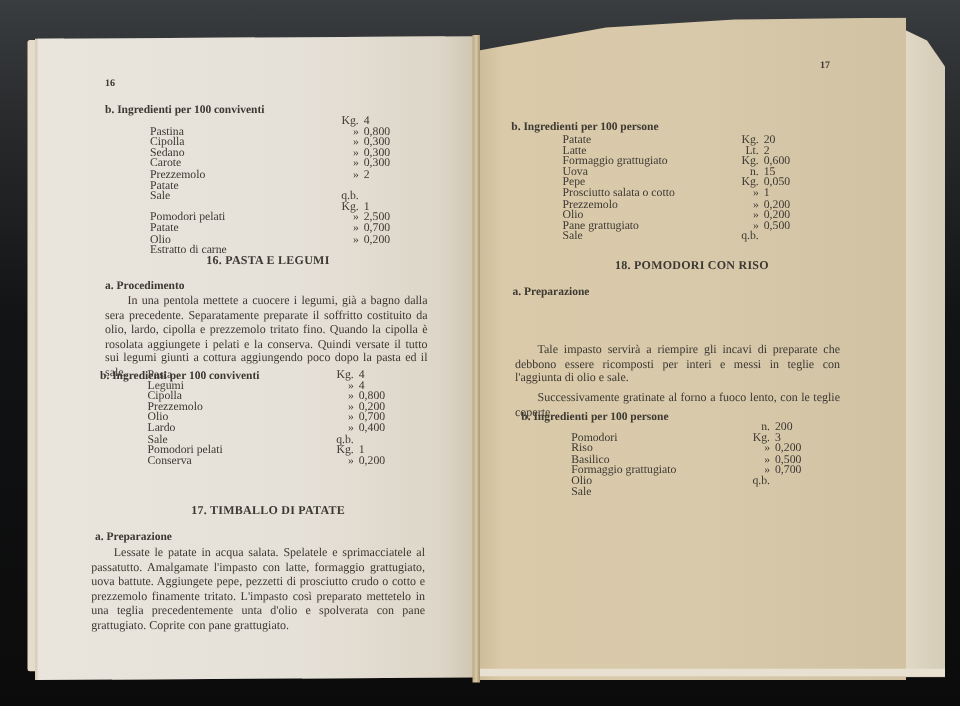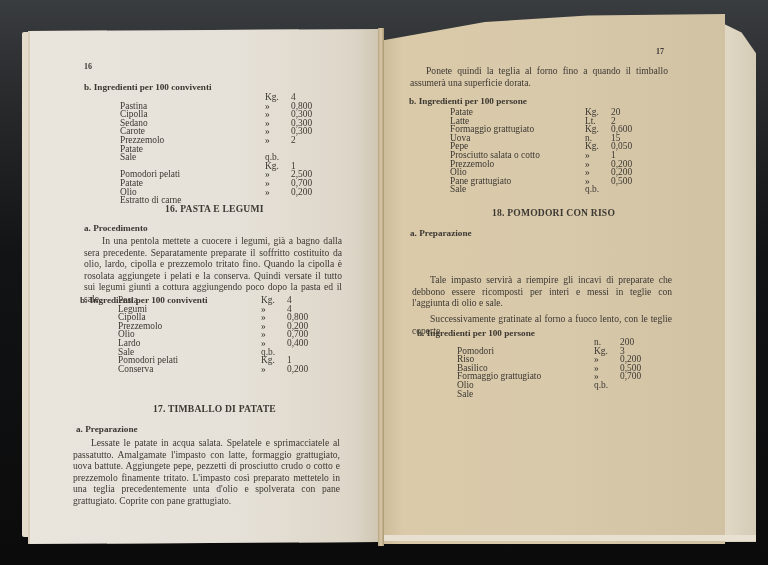--- a/index.html
+++ b/index.html
@@ -37,21 +37,21 @@
     position:absolute; left:384px; top:535px; width:372px; height:6px; background:#e8e1d2;
   }
   .txt { position:absolute; font-size:9.6px; line-height:11.6px; white-space:nowrap; }
   .pnum { font-size:8px; font-weight:bold; }
   .hdr { font-weight:bold; font-size:9.2px; }
   .title { font-weight:bold; font-size:9.6px; letter-spacing:0.2px; }
   .para { white-space:normal; text-align:justify; }
   .ing-table { position:absolute; border-collapse:collapse; font-size:9.4px; line-height:8.6px; }
   .ing-table td { padding:0; vertical-align:top; white-space:nowrap; }
   .ing-name { width:145px; }
-  .ing-unit { width:22px; text-align:left; }
+  .ing-unit { width:22px; text-align:right; }
   .ing-qty { padding-left:4px !important; }
 </style>
 </head>
 <body>
 
 <div class="book">
   <div class="page-stack-left"></div>
   <div class="page-left"></div>
   <div class="page-stack-right"></div>
   <div class="page-right"></div>
@@ -183,21 +183,20 @@
           <td class="ing-qty">0,200</td>
         </tr>
       </tbody>
   </table>
 
   <div class="txt title" style="left:153px;top:403px;">17.  TIMBALLO DI PATATE</div>
   <div class="txt hdr" style="left:76px;top:424px;">a.  Preparazione</div>
   <div class="txt para" style="left:73px;top:437px;width:267px;text-indent:18px;">Lessate le patate in acqua salata. Spelatele e sprimacciatele al passatutto. Amalgamate l'impasto con latte, formaggio grattugiato, uova battute. Aggiungete pepe, pezzetti di prosciutto crudo o cotto e prezzemolo finamente tritato. L'impasto così preparato mettetelo in una teglia precedentemente unta d'olio e spolverata con pane grattugiato. Coprite con pane grattugiato.</div>
 
   <div class="txt pnum" style="left:656px;top:46px;">17</div>
-  <div class="txt para" style="left:410px;top:65px;width:258px;text-indent:16px;">Ponete quindi la teglia al forno fino a quando il timballo assumerà una superficie dorata.</div>
   <div class="txt hdr" style="left:409px;top:96px;">b.  Ingredienti per 100 persone</div>
   <table class="ing-table" style="left:450px;top:108px;">
     <tbody id="tbl-right-a">
         <tr>
           <td class="ing-name" style="width: 135px;">Patate</td>
           <td class="ing-unit">Kg.</td>
           <td class="ing-qty">20</td>
         </tr>
         <tr>
           <td class="ing-name" style="width: 135px;">Latte</td>

